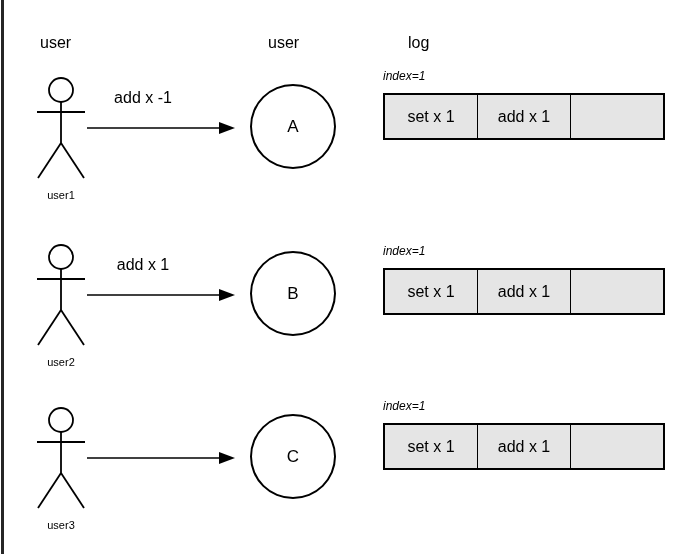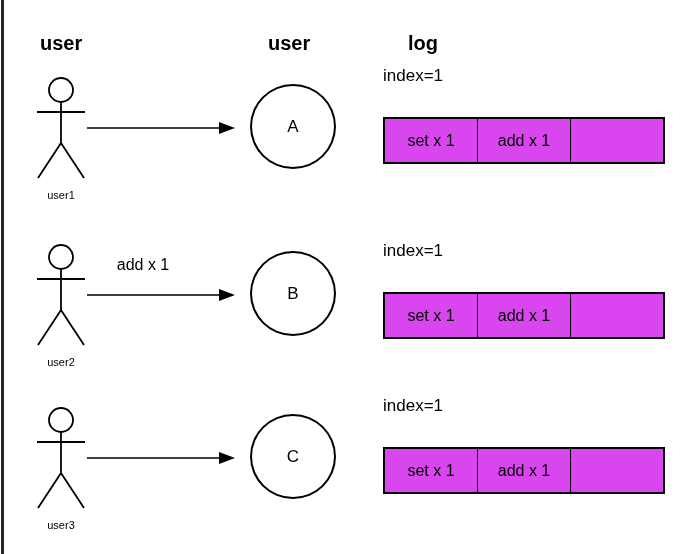--- a/index.html
+++ b/index.html
@@ -14,22 +14,22 @@
   }
   .left-edge {
     position: absolute;
     left: 1px; top: 0;
     width: 3px; height: 554px;
     background: #262626;
   }
   .hdr {
     position: absolute;
     top: 34px;
-    font-size: 20px;
-    font-weight: 700;
+    font-size: 16px;
+    font-weight: 400;
     line-height: 18px;
     white-space: nowrap;
   }
   .row {
     position: absolute;
     left: 0;
     width: 691px;
     height: 180px;
   }
   .actor {
@@ -69,31 +69,32 @@
     width: 80px;
     text-align: center;
     font-size: 11px;
     line-height: 19px;
   }
   .loggroup {
     position: absolute;
     left: 383px; top: 7px;
   }
   .idx {
-    font-size: 17px;
+    font-size: 12px;
     line-height: 18px;
     white-space: nowrap;
+    font-style: italic;
   }
   .logtable {
-    margin-top: 32px;
+    margin-top: 8px;
     width: 282px; height: 47px;
     border: 2px solid #000000;
     box-sizing: border-box;
     display: flex;
-    background: #d946ef;
+    background: #e5e5e5;
   }
   .cell {
     flex: 1;
     display: flex;
     align-items: center;
     justify-content: center;
     font-size: 16px;
     border-right: 1.5px solid #000000;
     white-space: nowrap;
   }
@@ -112,20 +113,21 @@
   <div class="hdr" style="left:408px">log</div>
 
   <div class="row" style="top:60px">
     <svg class="actor" viewBox="0 0 56 104">
       <circle cx="28" cy="14" r="12" fill="#ffffff" stroke-width="1.8"></circle>
       <line x1="28" y1="26" x2="28" y2="67" stroke-width="1.8"></line>
       <line x1="4" y1="36" x2="52" y2="36" stroke-width="1.8"></line>
       <line x1="28" y1="67" x2="5" y2="102" stroke-width="1.8"></line>
       <line x1="28" y1="67" x2="51" y2="102" stroke-width="1.8"></line>
     </svg>
+    <div class="cmd">add x -1</div>
     <svg class="arrow" viewBox="0 0 152 16">
       <line x1="2" y1="8" x2="134" y2="8" stroke-width="1.6"></line>
       <polygon points="134,2 150,8 134,14" fill="#000000"></polygon>
     </svg>
     <div class="node">
       <span>A</span>
     </div>
     <div class="userlbl">user1</div>
     <div class="loggroup">
       <div class="idx">index=1</div>

